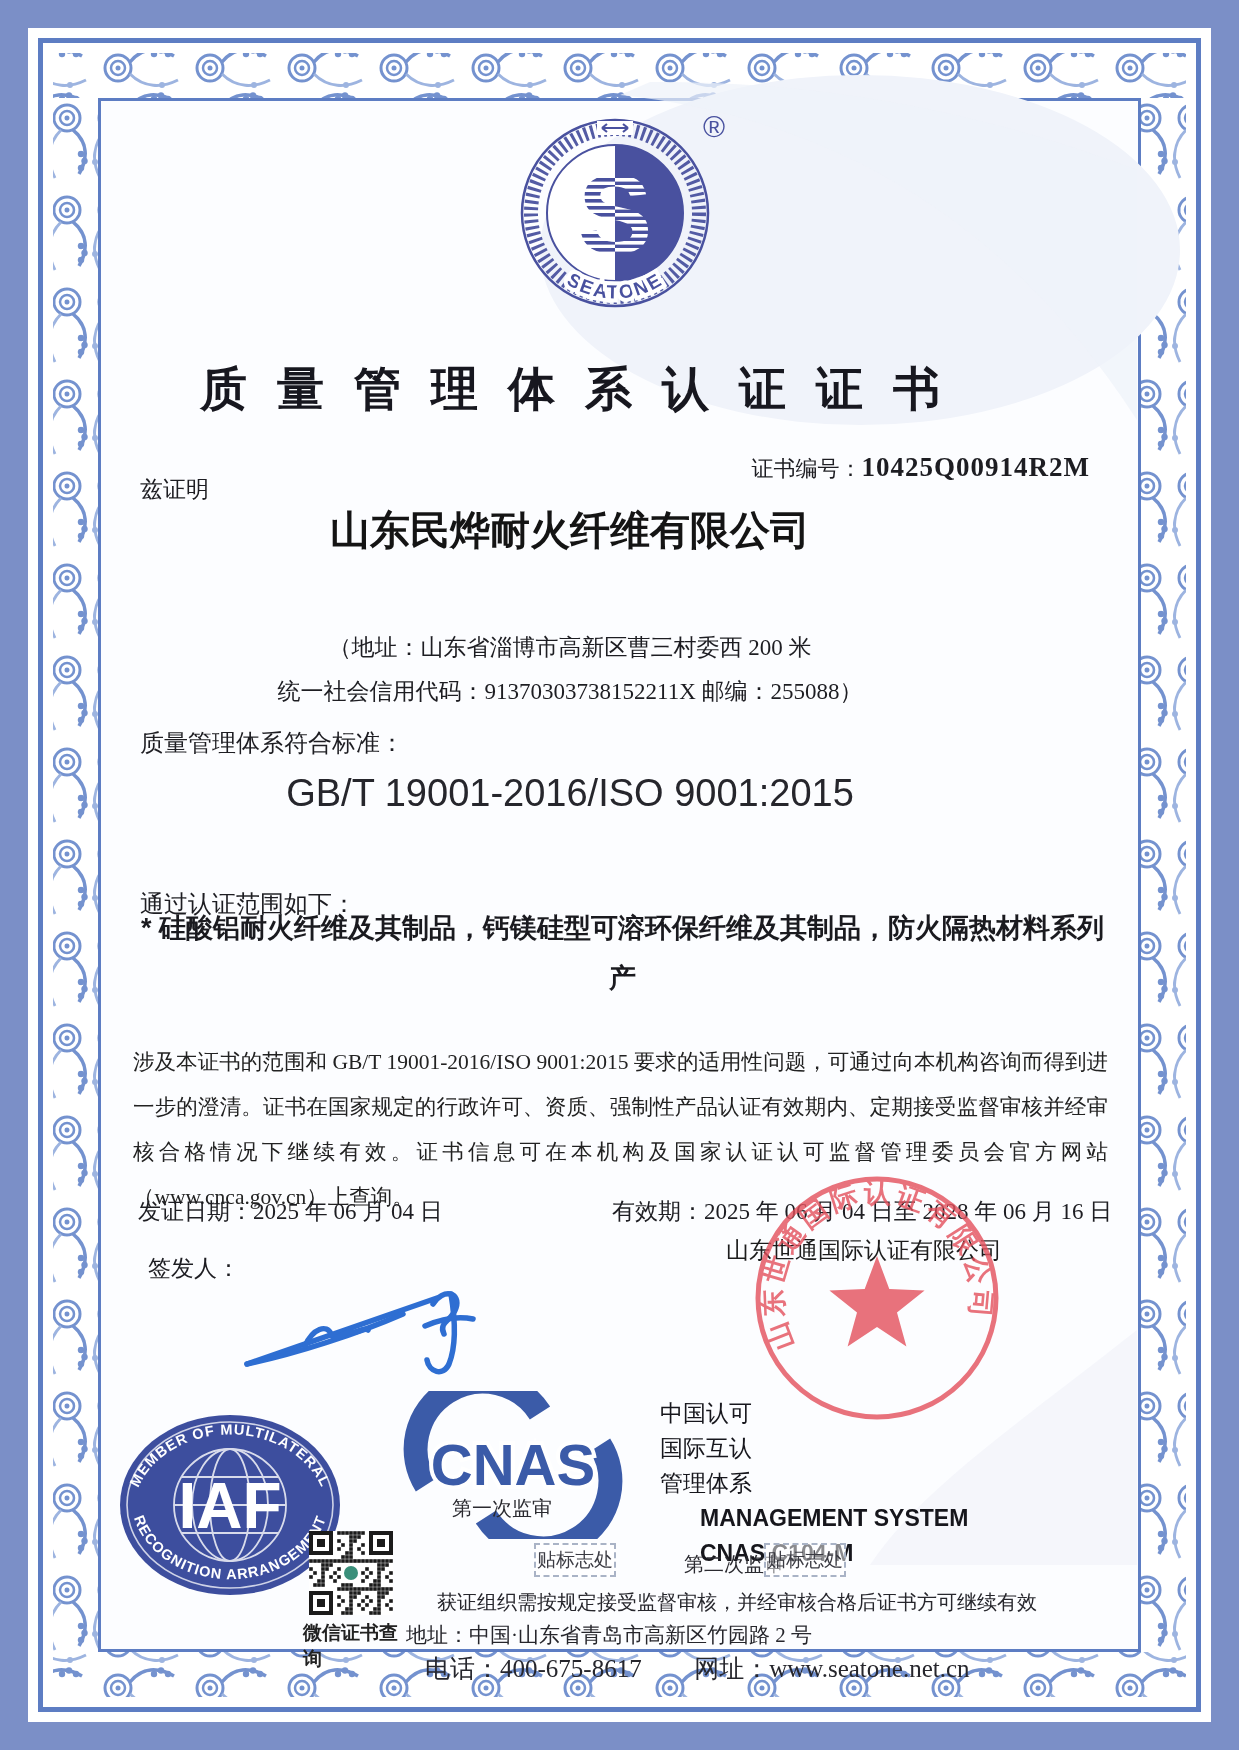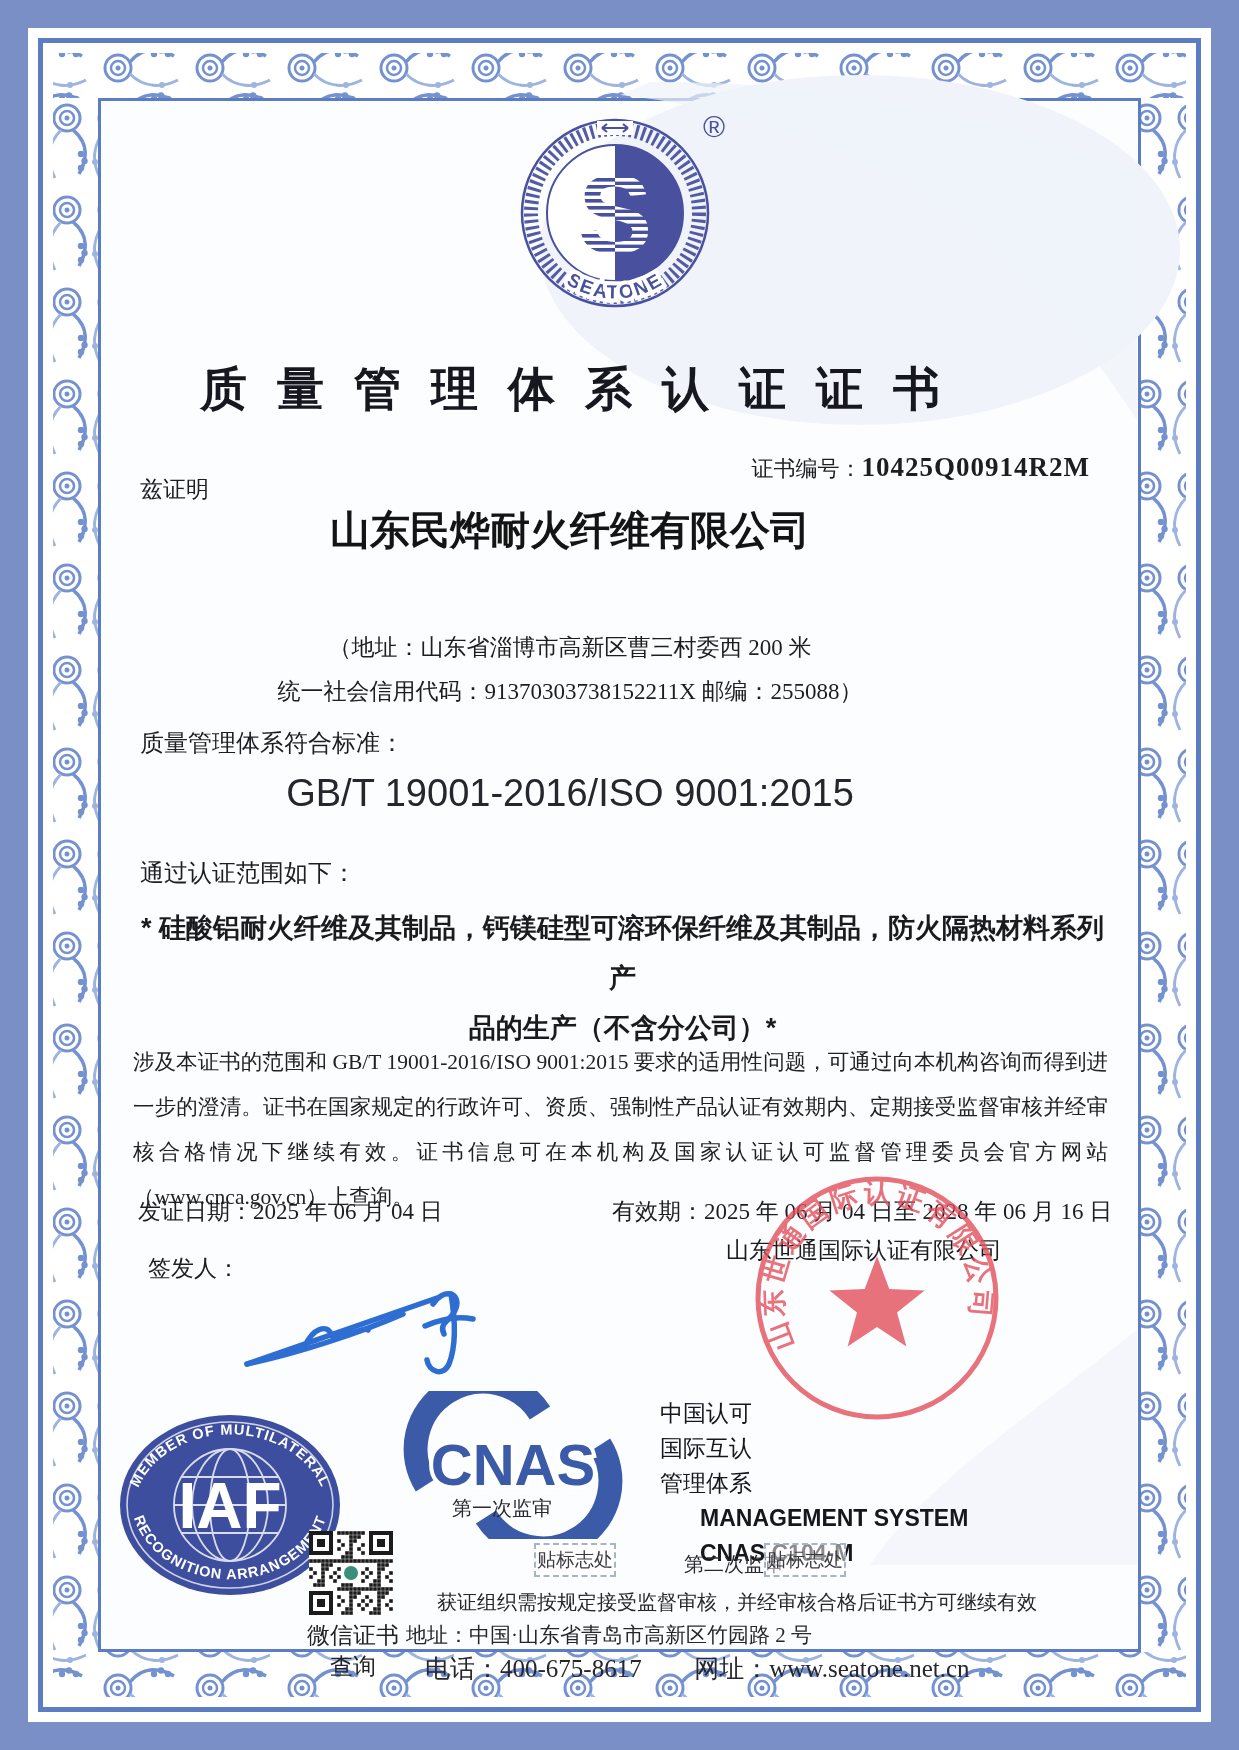--- a/index.html
+++ b/index.html
@@ -22,21 +22,21 @@
   .legal{top:1040px;left:133px;width:975px;font-size:21.5px;line-height:45px;text-align:justify;color:#222;}
   .daterow{font-size:23px;margin-top:24px;}
   .signer{top:1253px;left:148px;font-size:23px;}
   .issuer{top:1235px;left:726px;font-size:23px;color:#1c1c1c;}
   .accred{top:1396px;left:660px;font-size:23px;line-height:35px;color:#16161c;}
   .accred .en{font-family:"Liberation Sans",sans-serif;font-weight:bold;font-size:23px;margin-left:40px;}
   .audit-label{font-size:20px;color:#2a2a30;}
   .sticker-box{width:78px;height:30px;border:2px dashed #a9b3c6;font-size:19px;color:#3a3a42;
                display:flex;align-items:center;justify-content:center;background:rgba(255,255,255,.5);}
   .foot-note{font-size:20px;color:#26262c;}
-  .qr-caption{top:1620px;left:303px;width:100px;text-align:center;font-size:23px;color:#222;}
+  .qr-caption{top:1620px;left:303px;width:100px;text-align:left;font-size:19px;color:#222;font-weight:bold;}
   svg text{font-family:"Liberation Sans",sans-serif;}
 </style>
 </head>
 <body>
 
 <div class="page">
 
   <svg class="abs" style="left:0;top:0" width="1239" height="1750" viewBox="0 0 1239 1750">
     <defs>
       <pattern id="ornH" width="92" height="45" patternUnits="userSpaceOnUse">
@@ -118,24 +118,23 @@
 
   <div class="abs certify">兹证明</div>
 
   <div class="abs center-col company">山东民烨耐火纤维有限公司</div>
   <div class="abs center-col addr1">（地址：山东省淄博市高新区曹三村委西 200 米</div>
   <div class="abs center-col addr2">统一社会信用代码：91370303738152211X 邮编：255088）</div>
 
   <div class="abs lbl" style="top:727px">质量管理体系符合标准：</div>
   <div class="abs center-col standard">GB/T 19001-2016/ISO 9001:2015</div>
 
-  <div class="abs lbl" style="top:857px">通过认证范围如下：</div>
+  <div class="abs lbl" style="top:888px">通过认证范围如下：</div>
   <div class="abs scope">
     <div>* 硅酸铝耐火纤维及其制品，钙镁硅型可溶环保纤维及其制品，防火隔热材料系列产</div>
-    <div>品的生产（不含分公司）*</div>
   </div>
 
   <div class="abs legal">涉及本证书的范围和 GB/T 19001-2016/ISO 9001:2015 要求的适用性问题，可通过向本机构咨询而得到进一步的澄清。证书在国家规定的行政许可、资质、强制性产品认证有效期内、定期接受监督审核并经审核合格情况下继续有效。证书信息可在本机构及国家认证认可监督管理委员会官方网站（www.cnca.gov.cn）上查询。</div>
 
   <div class="abs daterow" style="top:1172px;left:138px">
     <span>发证日期：</span><span>2025 年 06 月 04 日</span>
   </div>
   <div class="abs daterow" style="top:1172px;left:612px">
     <span>有效期：</span><span>2025 年 06 月 04 日至 2028 年 06 月 16 日</span>
   </div>

